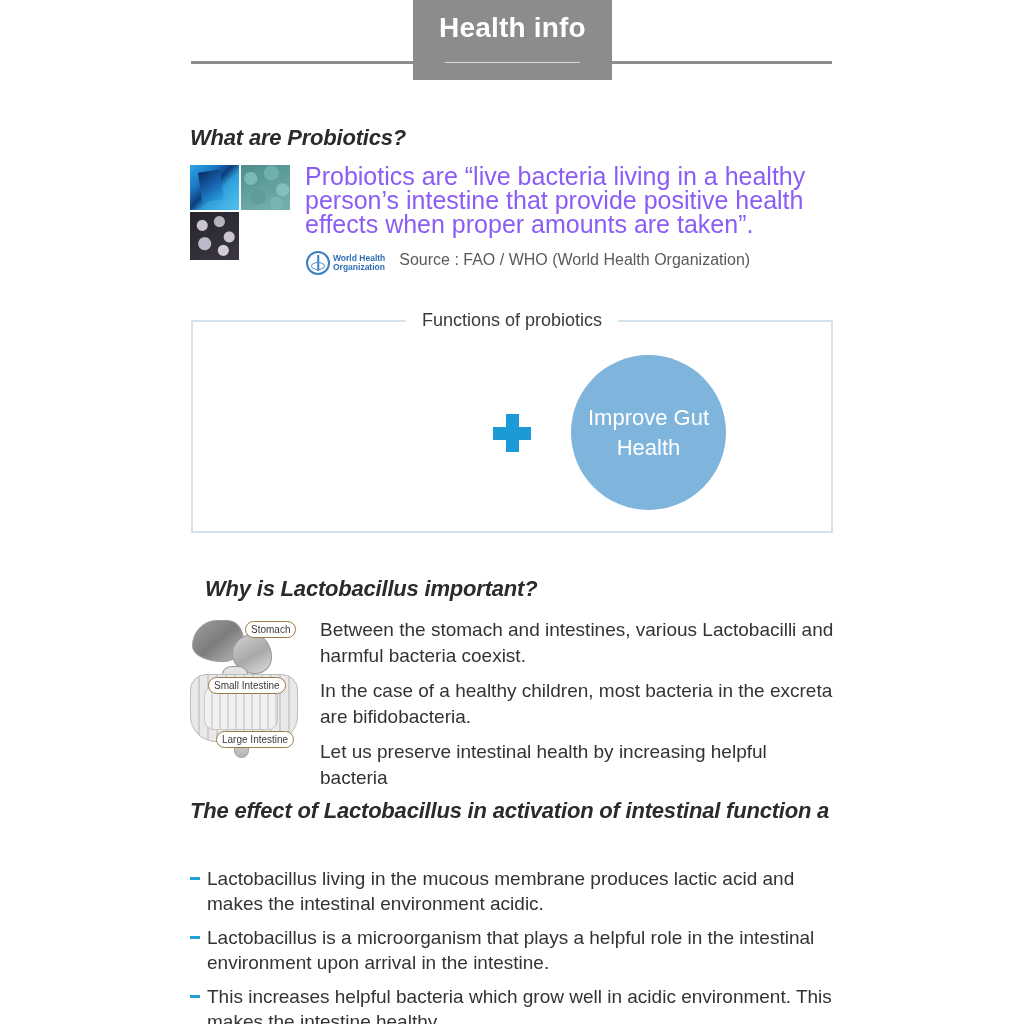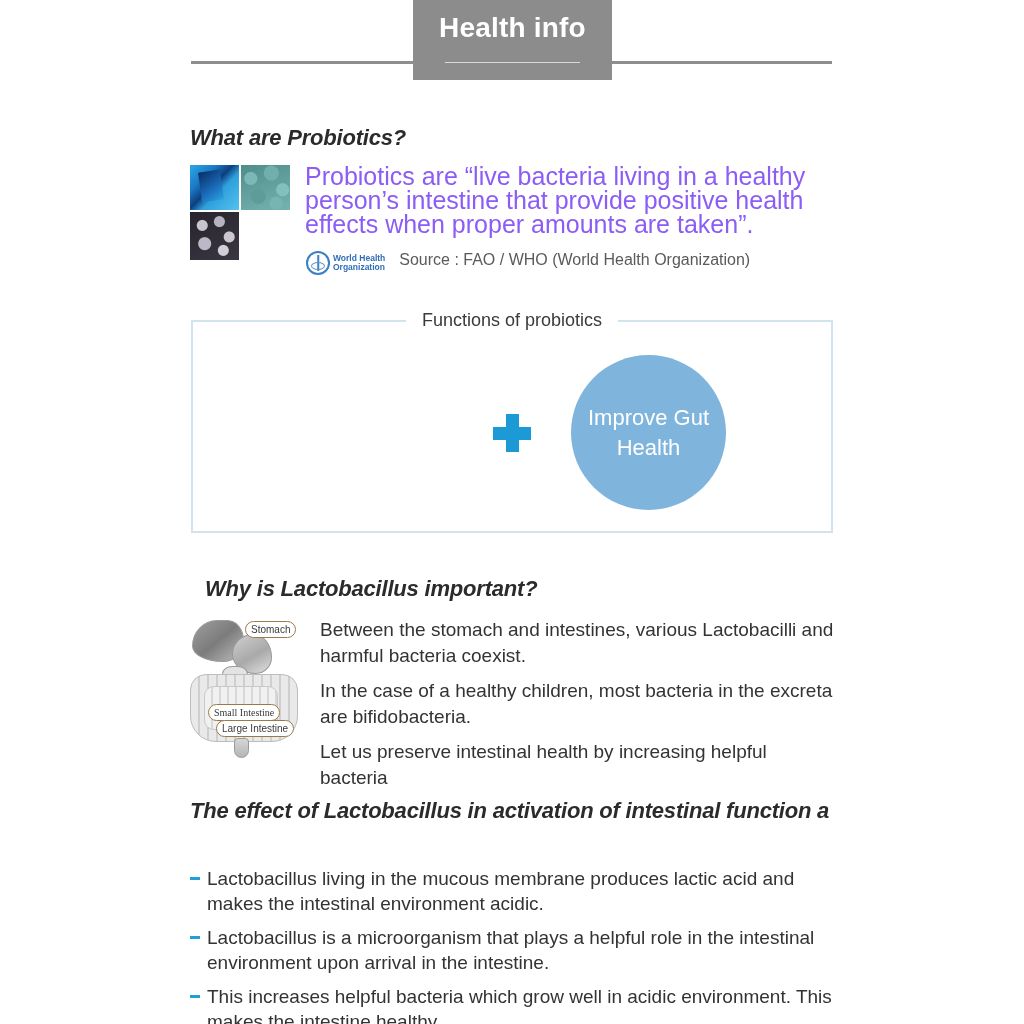--- a/index.html
+++ b/index.html
@@ -302,22 +302,22 @@
     border: 1.5px solid #9b7a4a;
     border-radius: 9px;
     color: #3a3a3a;
     font-size: 10px;
     line-height: 13px;
     padding: 1px 5px;
     white-space: nowrap;
     box-sizing: border-box;
   }
   .label-stomach { left: 57px; top: 5px; }
-  .label-small  { left: 20px; top: 88px; font-family: Liberation Serif, serif; }
-  .label-large  { left: 28px; top: 104px; }
+  .label-small  { left: 20px; top: 61px; }
+  .label-large  { left: 28px; top: 115px; }
 
   .lacto-body {
     position: absolute;
     left: 320px;
     top: 617px;
     width: 518px;
   }
   .lacto-body p {
     margin: 0 4px 9px 0;
     font-size: 19px;

